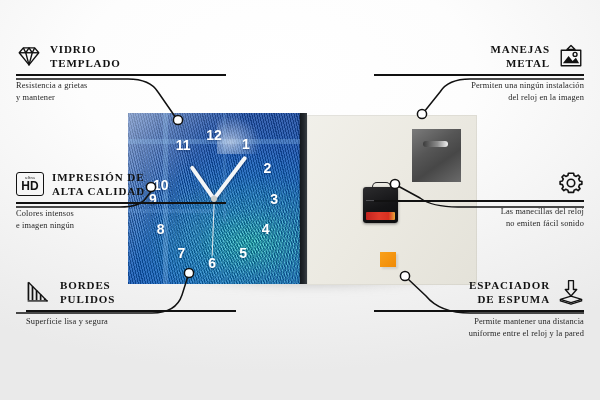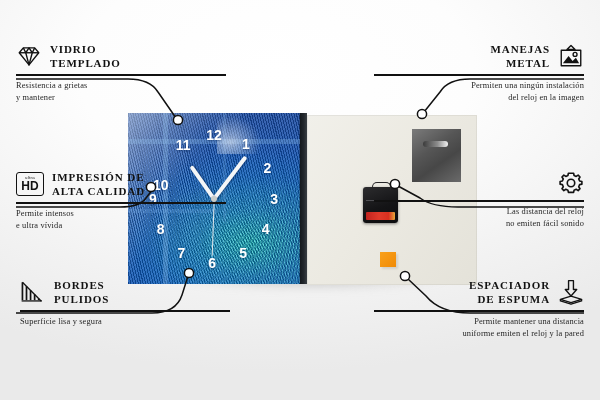--- a/index.html
+++ b/index.html
@@ -410,26 +410,26 @@
         <span class="hd-small">ultra</span>
         <span class="hd-big">HD</span>
       </div>
       <div class="co-title">
         <span>IMPRESIÓN DE</span><br>
         <span>ALTA CALIDAD</span>
       </div>
     </div>
     <div class="co-rule"></div>
     <div class="co-desc">
-      <span>Permite intensos</span><br>
-      <span>e ultra vívida</span>
-    </div>
-  </div>
-
-  <div class="callout left" style="left:20px; top:278px;">
+      <span>Colores intensos</span><br>
+      <span>e imagen ningún</span>
+    </div>
+  </div>
+
+  <div class="callout left" style="left:26px; top:278px;">
     <div class="co-head">
       <svg class="co-icon" viewBox="0 0 32 32">
         <g stroke="#121212" stroke-width="2.1" stroke-linecap="butt">
           <path d="M3,4 L3,26"></path>
           <path d="M8,9 L8,26"></path>
           <path d="M13,14 L13,26"></path>
           <path d="M18,19 L18,26"></path>
           <path d="M23,24 L23,26"></path>
         </g>
         <g stroke="#121212" stroke-width="1.6" fill="none">
@@ -474,21 +474,21 @@
     <div class="co-head">
       <svg class="co-icon" viewBox="0 0 32 32">
         <g fill="none" stroke="#121212" stroke-width="2" stroke-linejoin="round">
           <path d="M16,4 l3.2,0 0.6,2.8 2.6,1.1 2.4,-1.6 2.3,2.3 -1.6,2.4 1.1,2.6 2.8,0.6 0,3.2 -2.8,0.6 -1.1,2.6 1.6,2.4 -2.3,2.3 -2.4,-1.6 -2.6,1.1 -0.6,2.8 -3.2,0 -3.2,0 -0.6,-2.8 -2.6,-1.1 -2.4,1.6 -2.3,-2.3 1.6,-2.4 -1.1,-2.6 -2.8,-0.6 0,-3.2 2.8,-0.6 1.1,-2.6 -1.6,-2.4 2.3,-2.3 2.4,1.6 2.6,-1.1 0.6,-2.8 z"></path>
           <circle cx="16" cy="16" r="4.6"></circle>
         </g>
       </svg>
     </div>
     <div class="co-rule"></div>
     <div class="co-desc">
-      <span>Las distancia del reloj</span><br>
+      <span>Las manecillas del reloj</span><br>
       <span>no emiten fácil sonido</span>
     </div>
   </div>
 
   <div class="callout right" style="left:374px; top:278px;">
     <div class="co-head">
       <div class="co-title">
         <span>ESPACIADOR</span><br>
         <span>DE ESPUMA</span>
       </div>
@@ -496,17 +496,17 @@
         <g fill="none" stroke="#121212" stroke-width="1.7" stroke-linejoin="round">
           <path d="M13,2 L19,2 L19,13 L23,13 L16,21 L9,13 L13,13 Z"></path>
           <path d="M16,21 L29,25 L16,29 L3,25 Z"></path>
           <path d="M3,25 L3,27 L16,31 L29,27 L29,25"></path>
         </g>
       </svg>
     </div>
     <div class="co-rule"></div>
     <div class="co-desc">
       <span>Permite mantener una distancia</span><br>
-      <span>uniforme emiten el reloj y la pared</span>
+      <span>uniforme entre el reloj y la pared</span>
     </div>
   </div>
 
 </div>
 
 </body></html>

